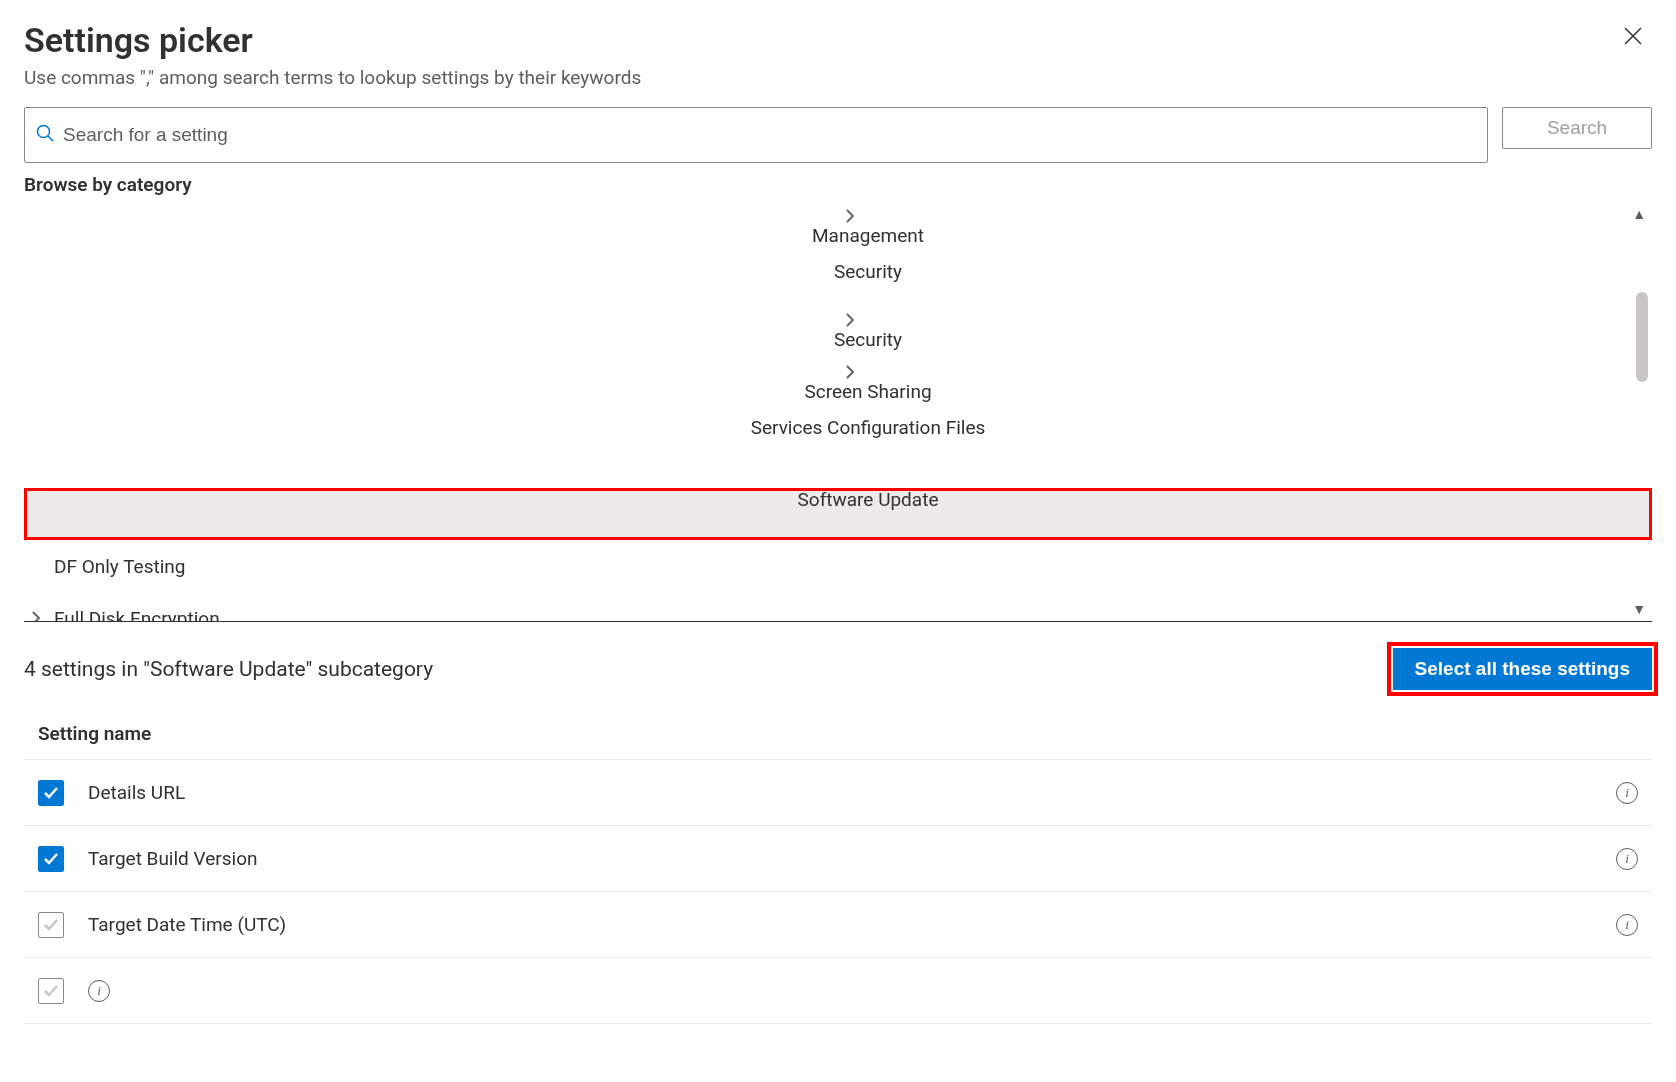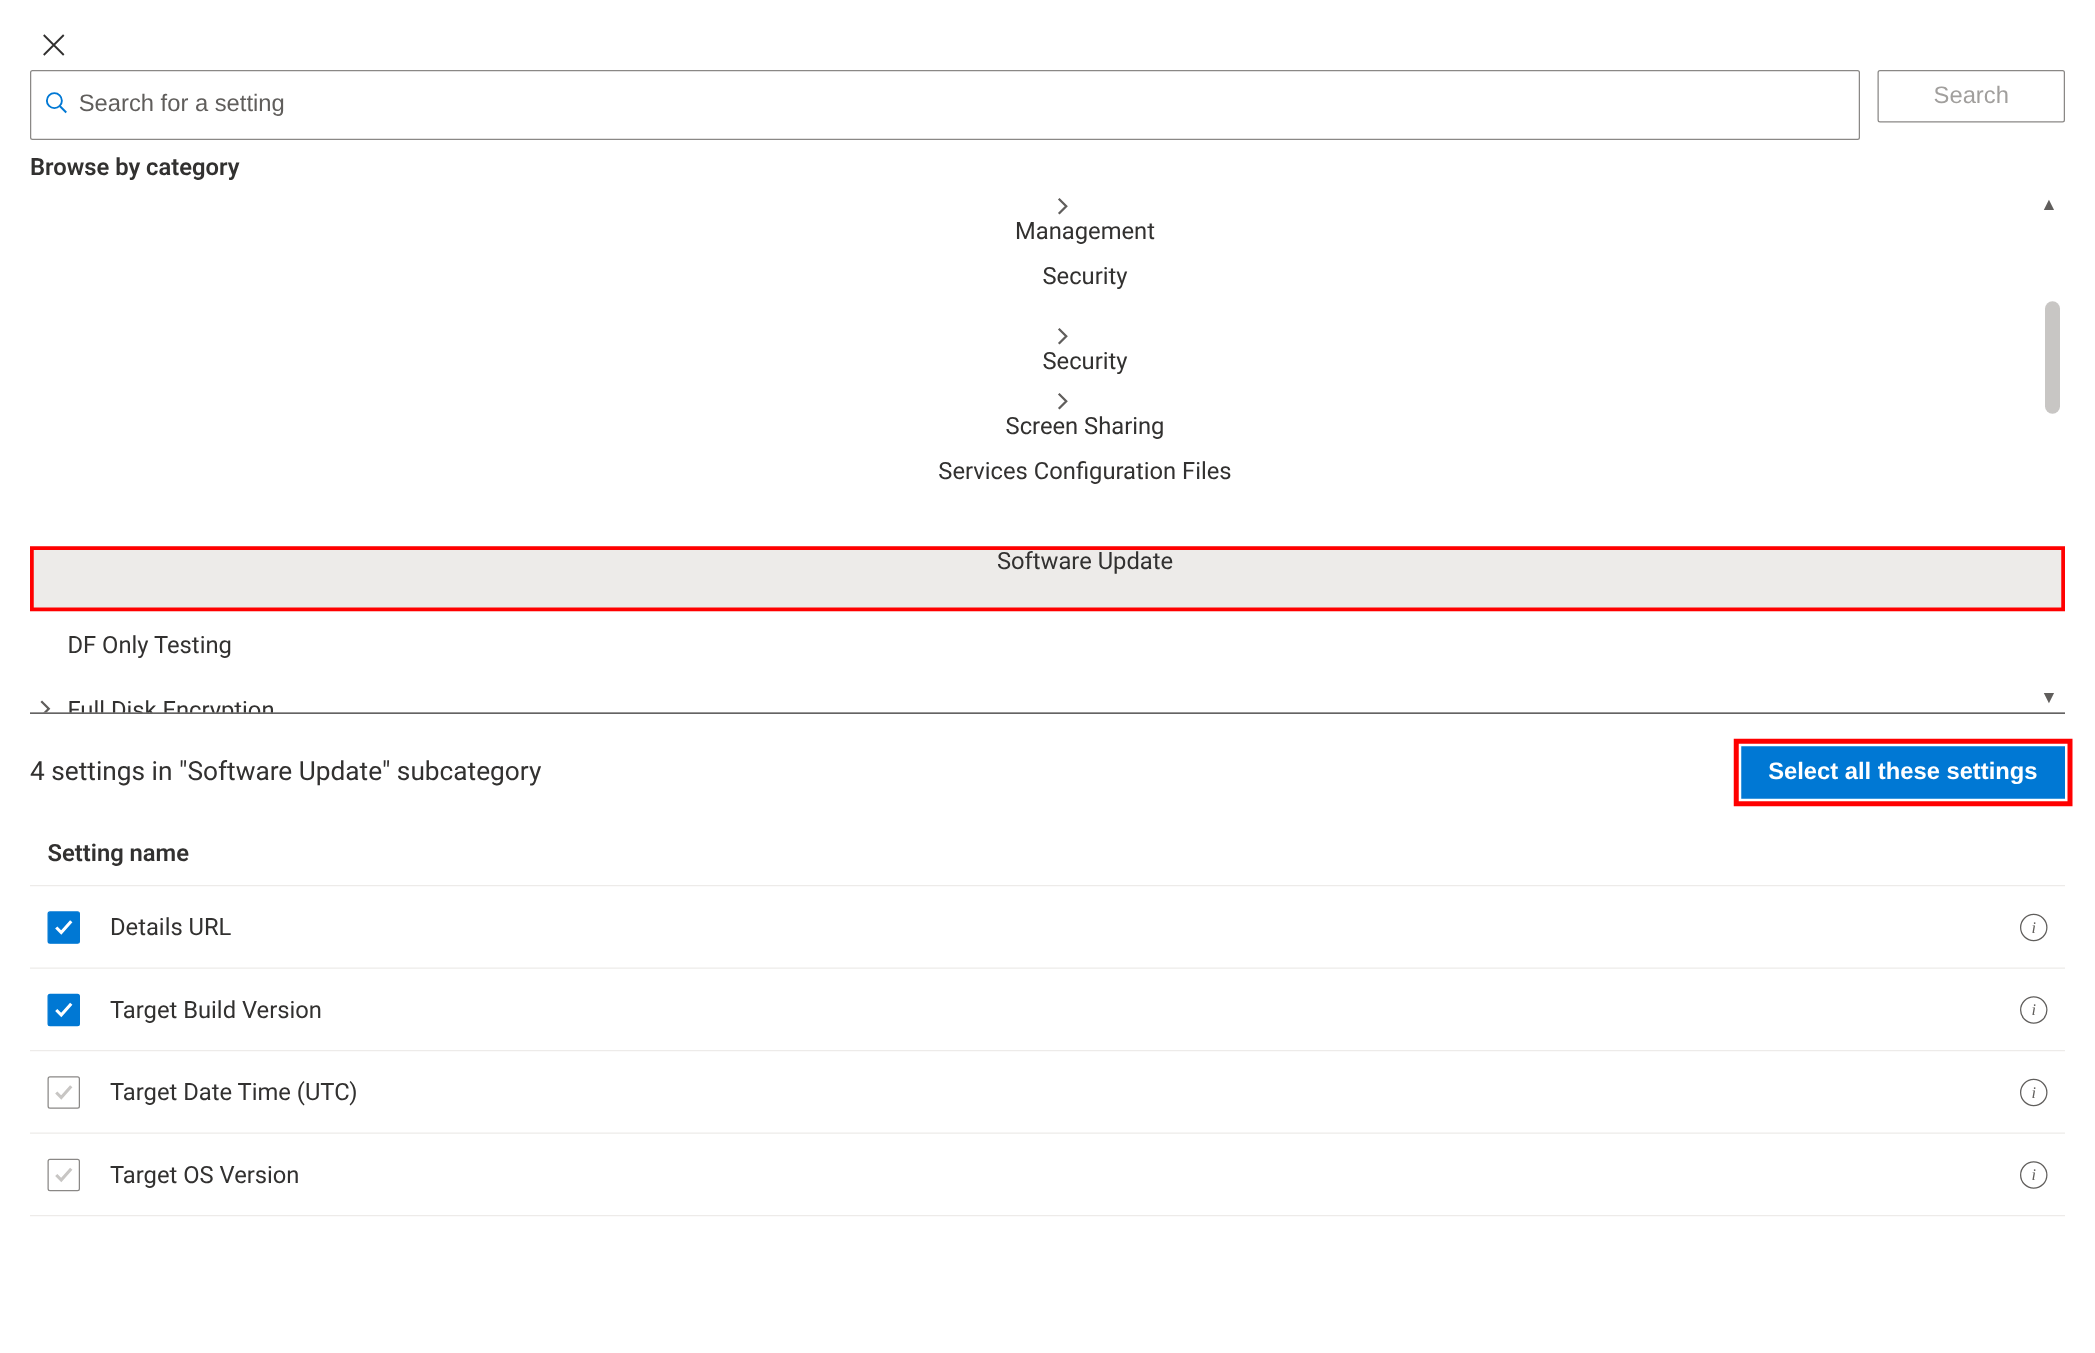--- a/index.html
+++ b/index.html
@@ -199,20 +199,24 @@
     font-style: italic;
     font-family: Georgia, serif;
     color: #605e5c;
     cursor: pointer;
   }
 </style>
 </head>
 <body>
 
 <div class="header-row">
+  <div>
+    <h1 class="title">Settings picker</h1>
+    <div class="subtitle">Use commas "," among search terms to lookup settings by their keywords</div>
+  </div>
   <div class="close-btn">
     <span>
       <svg width="22" height="22" viewBox="0 0 22 22">
           <path d="M3 3 L19 19 M19 3 L3 19" stroke="#323130" stroke-width="1.5" fill="none"></path>
         </svg>
     </span>
   </div>
 </div>
 
 <div class="search-row">
@@ -319,16 +323,15 @@
       </span>
       <span class="setting-name">Target Date Time (UTC)</span>
       <span class="info-icon">i</span>
     </div>
     <div class="setting-row">
       <span class="chk unchecked">
         <svg viewBox="0 0 18 18">
           <path d="M3 9 L7 13 L15 4"></path>
         </svg>
       </span>
-      <span class="setting-name">Target OS Version</span>
       <span class="info-icon">i</span>
     </div>
   </div>
 
 </body></html>

